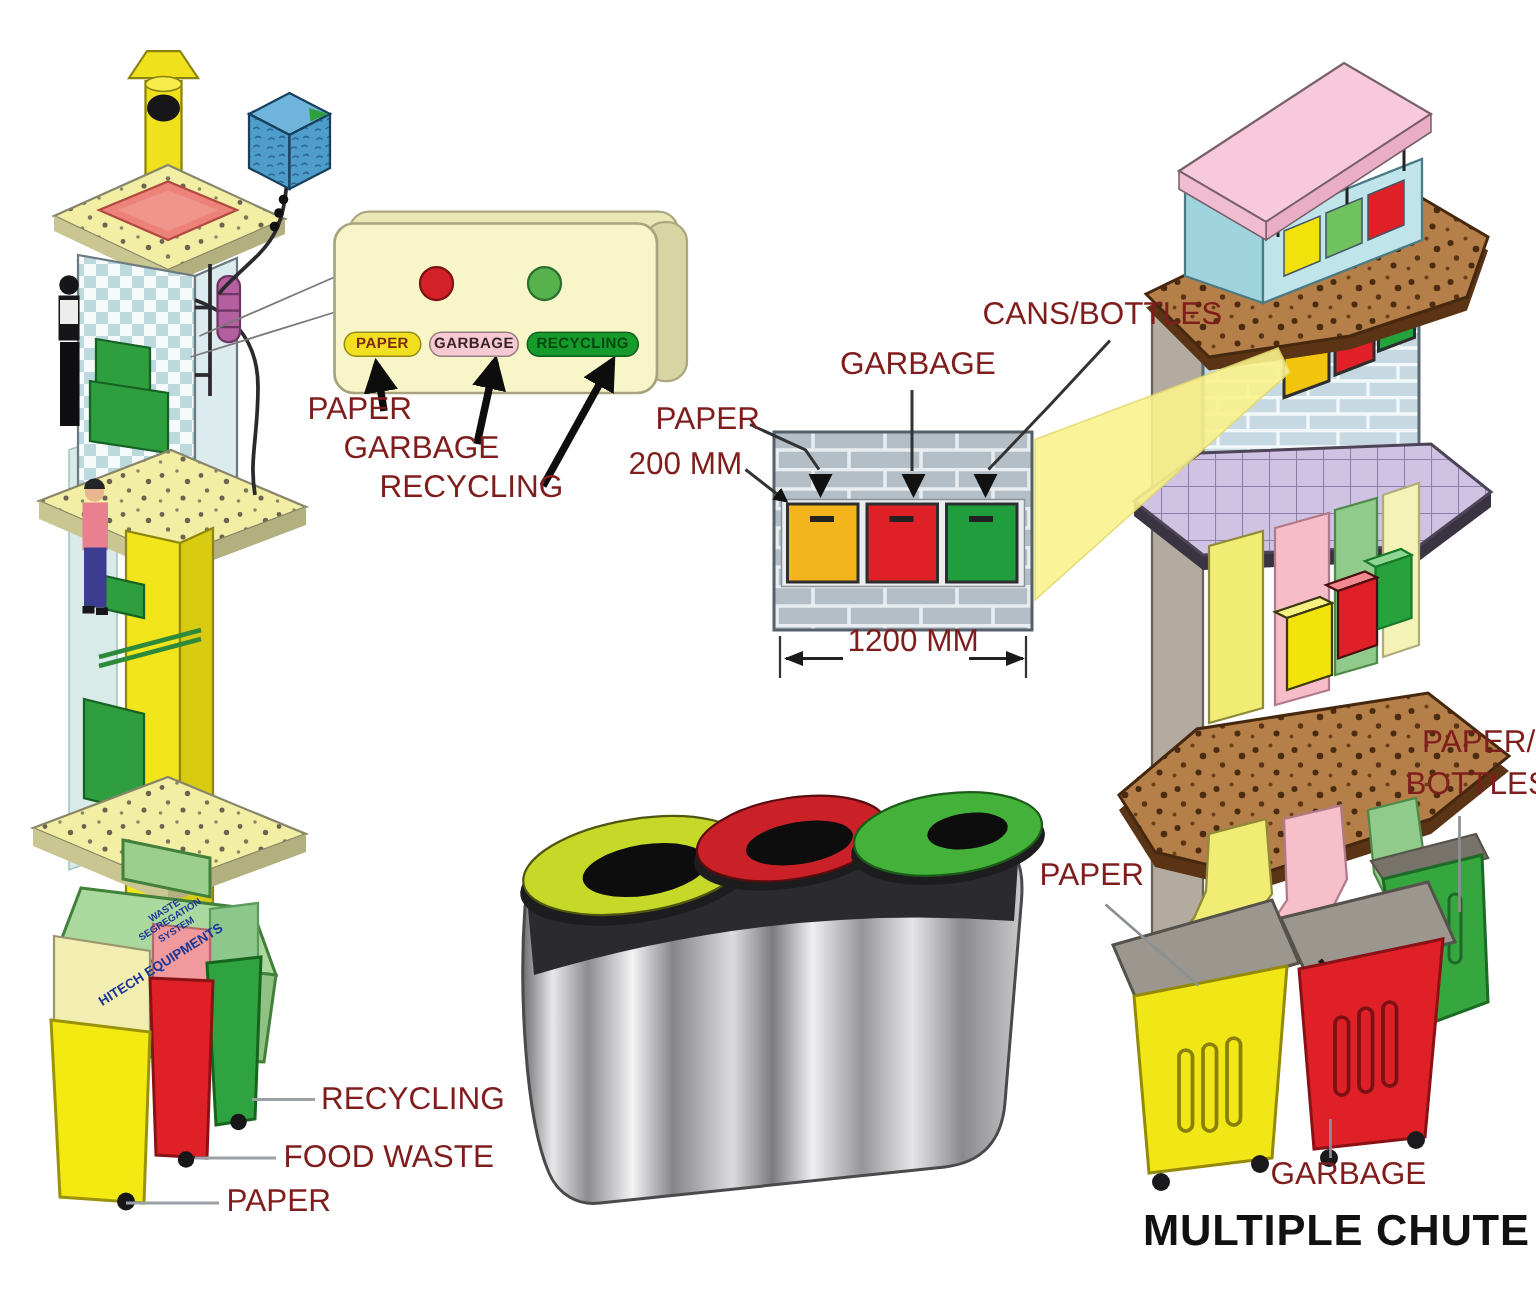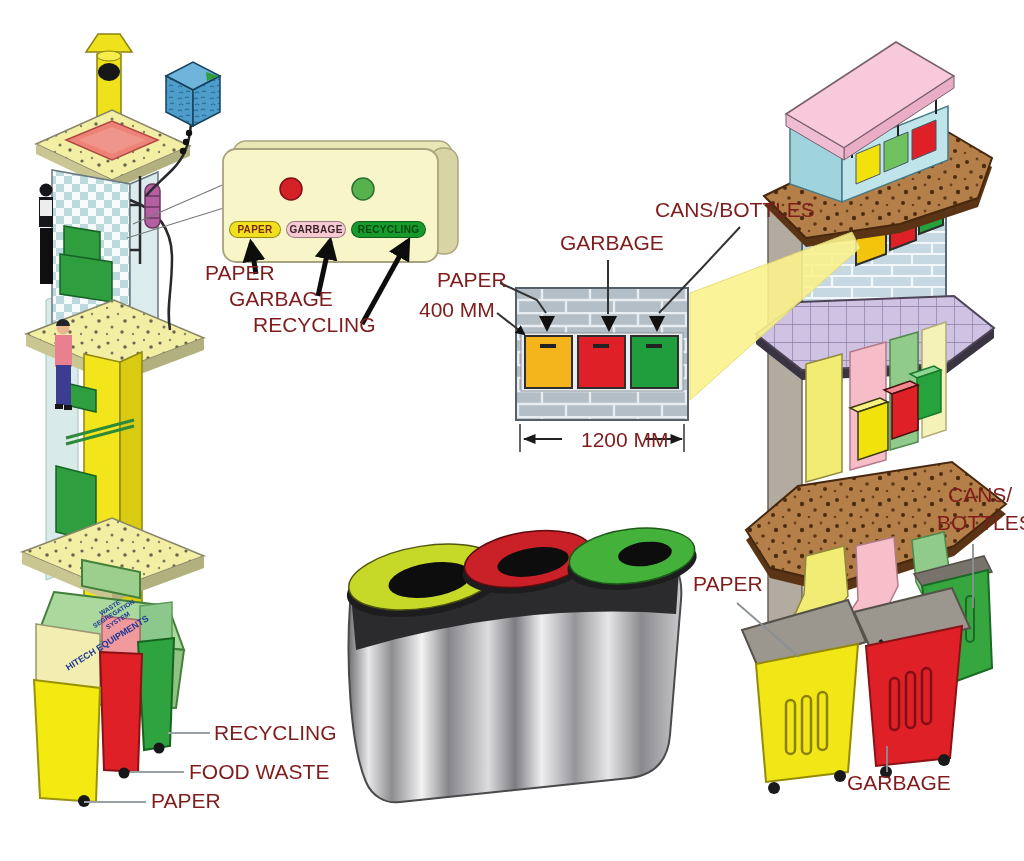--- a/index.html
+++ b/index.html
@@ -336,27 +336,28 @@
 <div class="btn btn-garbage">GARBAGE</div>
 <div class="btn btn-recycling">RECYCLING</div>
 
 <div class="lbl" style="left:205px;top:261px;">PAPER</div>
 <div class="lbl" style="left:229px;top:287px;">GARBAGE</div>
 <div class="lbl" style="left:253px;top:313px;">RECYCLING</div>
 
 <div class="lbl" style="left:655px;top:198px;">CANS/BOTTLES</div>
 <div class="lbl" style="left:560px;top:231px;">GARBAGE</div>
 <div class="lbl" style="left:437px;top:268px;">PAPER</div>
-<div class="lbl" style="left:419px;top:298px;">400 MM</div>
-<div class="lbl" style="left:565px;top:428px;margin-left:16px;">1200 MM</div>
+<div class="lbl" style="left:419px;top:298px;">200 MM</div>
+<div class="lbl" style="left:565px;top:416px;">1200 MM</div>
 
 <div class="lbl" style="left:214px;top:721px;">RECYCLING</div>
 <div class="lbl" style="left:189px;top:760px;">FOOD WASTE</div>
 <div class="lbl" style="left:151px;top:789px;">PAPER</div>
 <div class="hopper-txt" style="left:80px;top:622px;width:66px;font-size:6.5px;line-height:1.15;text-align:center;transform:rotate(-32deg);">WASTE SEGREGATION SYSTEM</div>
 <div class="hopper-txt" style="left:64px;top:664px;font-size:9px;white-space:nowrap;transform:rotate(-32deg);">HITECH EQUIPMENTS</div>
 
-<div class="lbl" style="left:948px;top:483px;">CANS/</div>
+<div class="lbl" style="left:948px;top:483px;">PAPER/</div>
 <div class="lbl" style="left:937px;top:511px;">BOTTLES</div>
 <div class="lbl" style="left:693px;top:572px;">PAPER</div>
 <div class="lbl" style="left:847px;top:771px;">GARBAGE</div>
+<div class="title" style="left:762px;top:805px;font-size:29px;">MULTIPLE CHUTE</div>
 
 </div>
 
 </body></html>

